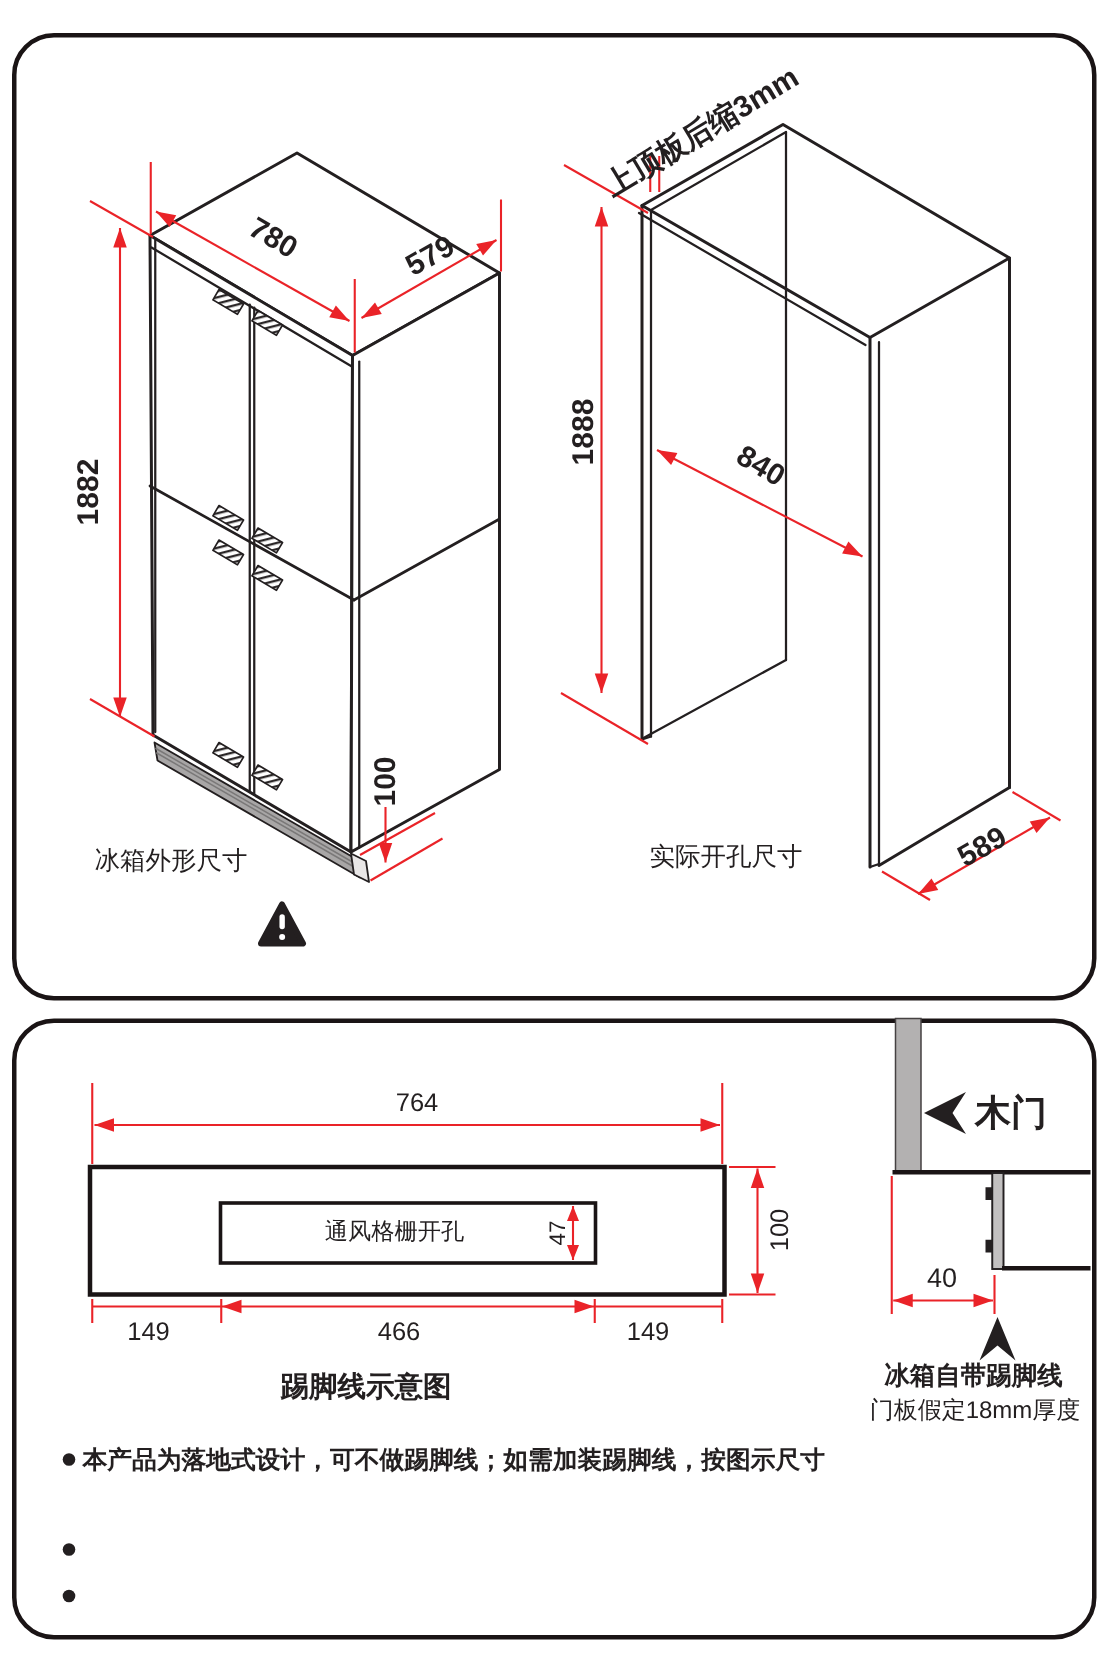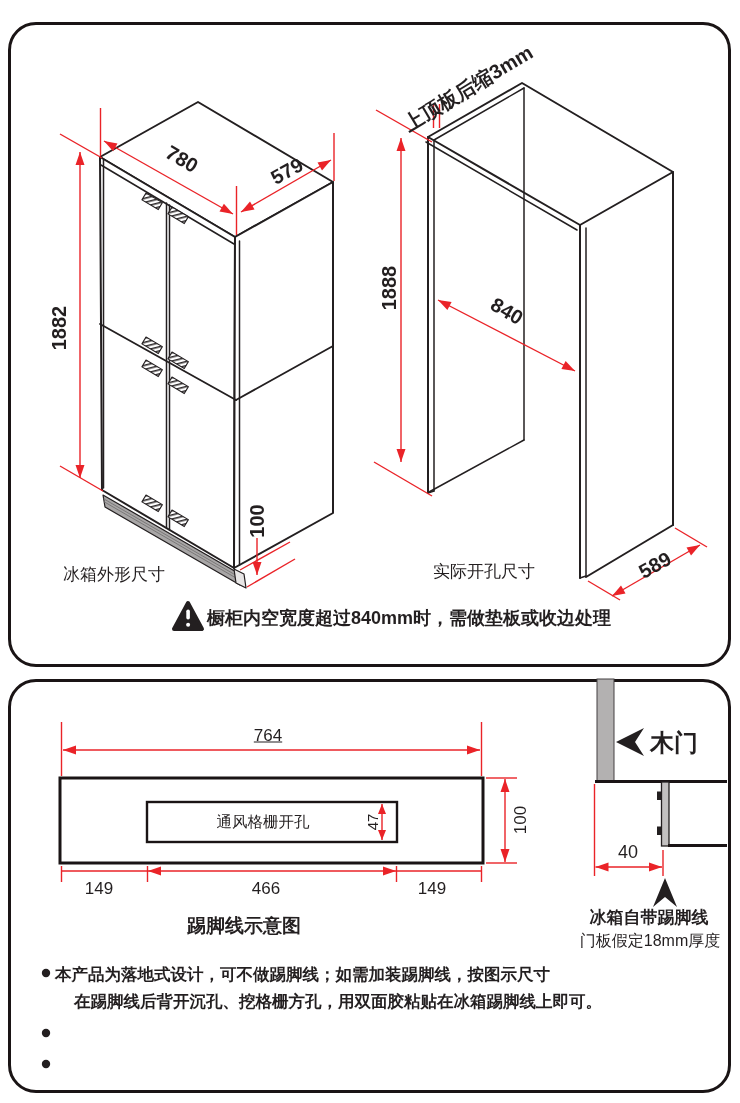--- a/index.html
+++ b/index.html
@@ -209,32 +209,30 @@
   <div class="t dim rot90" style="left:59px;top:328px;">1882</div>
   <div class="t dim rot90" style="left:257px;top:521px;">100</div>
   <div class="t title" style="left:114px;top:574px;">冰箱外形尺寸</div>
 
   <div class="t dim rotN" style="left:468px;top:88px;font-size:20px;">上顶板后缩3mm</div>
   <div class="t dim rot90" style="left:389px;top:288px;">1888</div>
   <div class="t dim rotW" style="left:507px;top:311px;">840</div>
   <div class="t dim rotD" style="left:655px;top:565px;">589</div>
   <div class="t title" style="left:484px;top:571px;">实际开孔尺寸</div>
 
-  <div class="tl warn" style="left:207px;top:618px;">橱柜内空宽度超过840mm时，需做垫板或收边处理</div>
-
-  <div class="t dims" style="left:268px;top:735px;text-decoration:underline;">764</div>
+
+  <div class="t dims" style="left:278px;top:735px;">764</div>
   <div class="t" style="left:263px;top:822px;font-size:15.5px;">通风格栅开孔</div>
   <div class="t dims rot90" style="left:372px;top:822px;font-size:15px;">47</div>
   <div class="t dims rot90" style="left:520px;top:820px;">100</div>
   <div class="t dims" style="left:99px;top:888px;">149</div>
   <div class="t dims" style="left:266px;top:888px;">466</div>
   <div class="t dims" style="left:432px;top:888px;">149</div>
   <div class="t" style="left:244px;top:925px;font-weight:bold;font-size:19px;">踢脚线示意图</div>
 
   <div class="tl" style="left:650px;top:743px;font-weight:bold;font-size:24px;">木门</div>
   <div class="t dims" style="left:628px;top:852px;font-size:18px;">40</div>
   <div class="t" style="left:649px;top:917px;font-weight:bold;font-size:17px;">冰箱自带踢脚线</div>
   <div class="t" style="left:650px;top:941px;font-size:16px;">门板假定18mm厚度</div>
 
   <div class="tl note" style="left:55px;top:974px;">本产品为落地式设计，可不做踢脚线；如需加装踢脚线，按图示尺寸</div>
-  <div class="tl note" style="left:74px;top:1001px;">在踢脚线后背开沉孔、挖格栅方孔，用双面胶粘贴在冰箱踢脚线上即可。</div>
 
 </div>
 
 </body></html>

